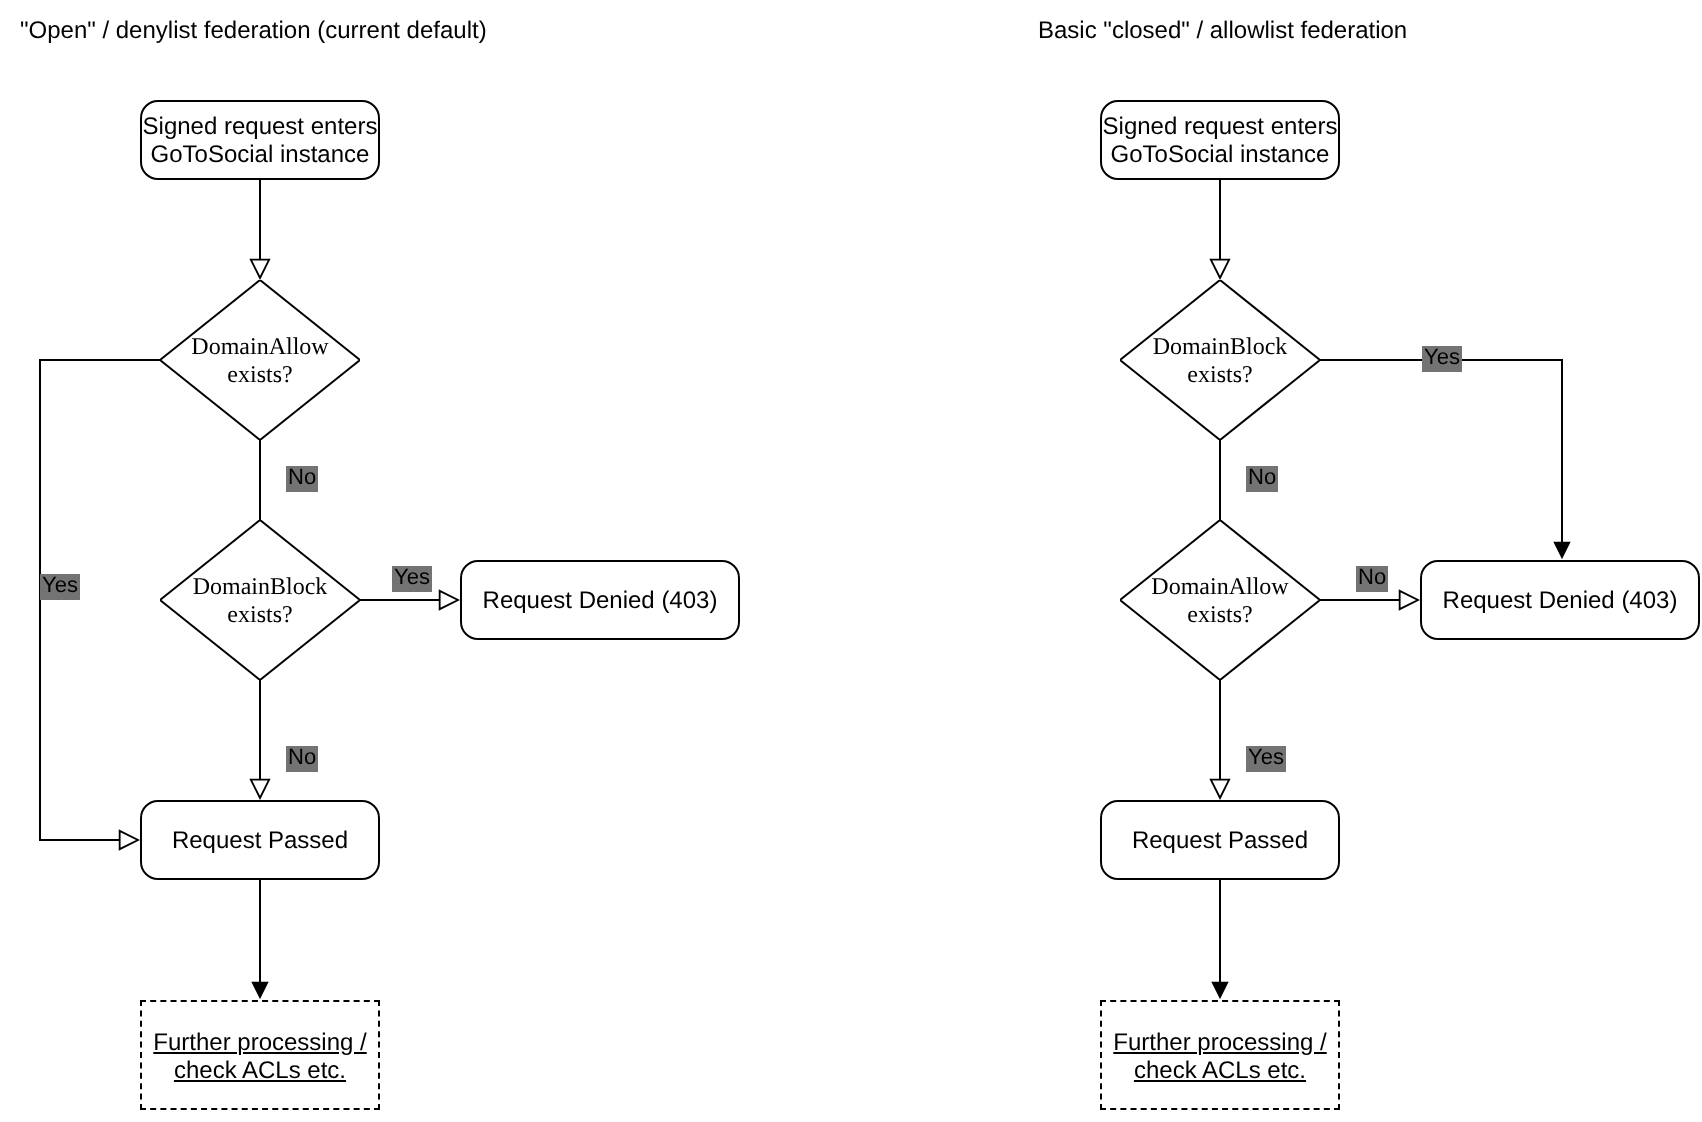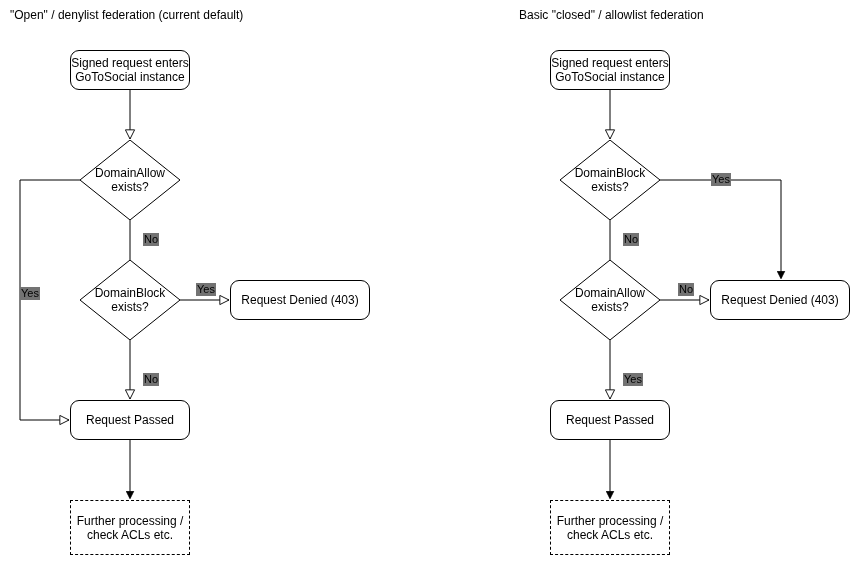--- a/index.html
+++ b/index.html
@@ -43,27 +43,29 @@
     color: #000;
     background: #ffffff;
   }
   .node.rounded {
     border: 1px solid #000000;
     border-radius: 9px;
   }
   .node.dashed {
     border: 1px dashed #000000;
     border-radius: 0;
+    text-decoration: underline;
   }
   .node-label { pointer-events: none; white-space: pre-line; }
 
   .decision {
     position: absolute;
     width: 100px;
     height: 80px;
+    font-family: Liberation Serif, serif;
   }
   .decision .dia-shape {
     position: absolute;
     left: 0; top: 0;
     width: 100px;
     height: 80px;
   }
   .decision .dec-label {
     position: absolute;
     left: 0; top: 0;

